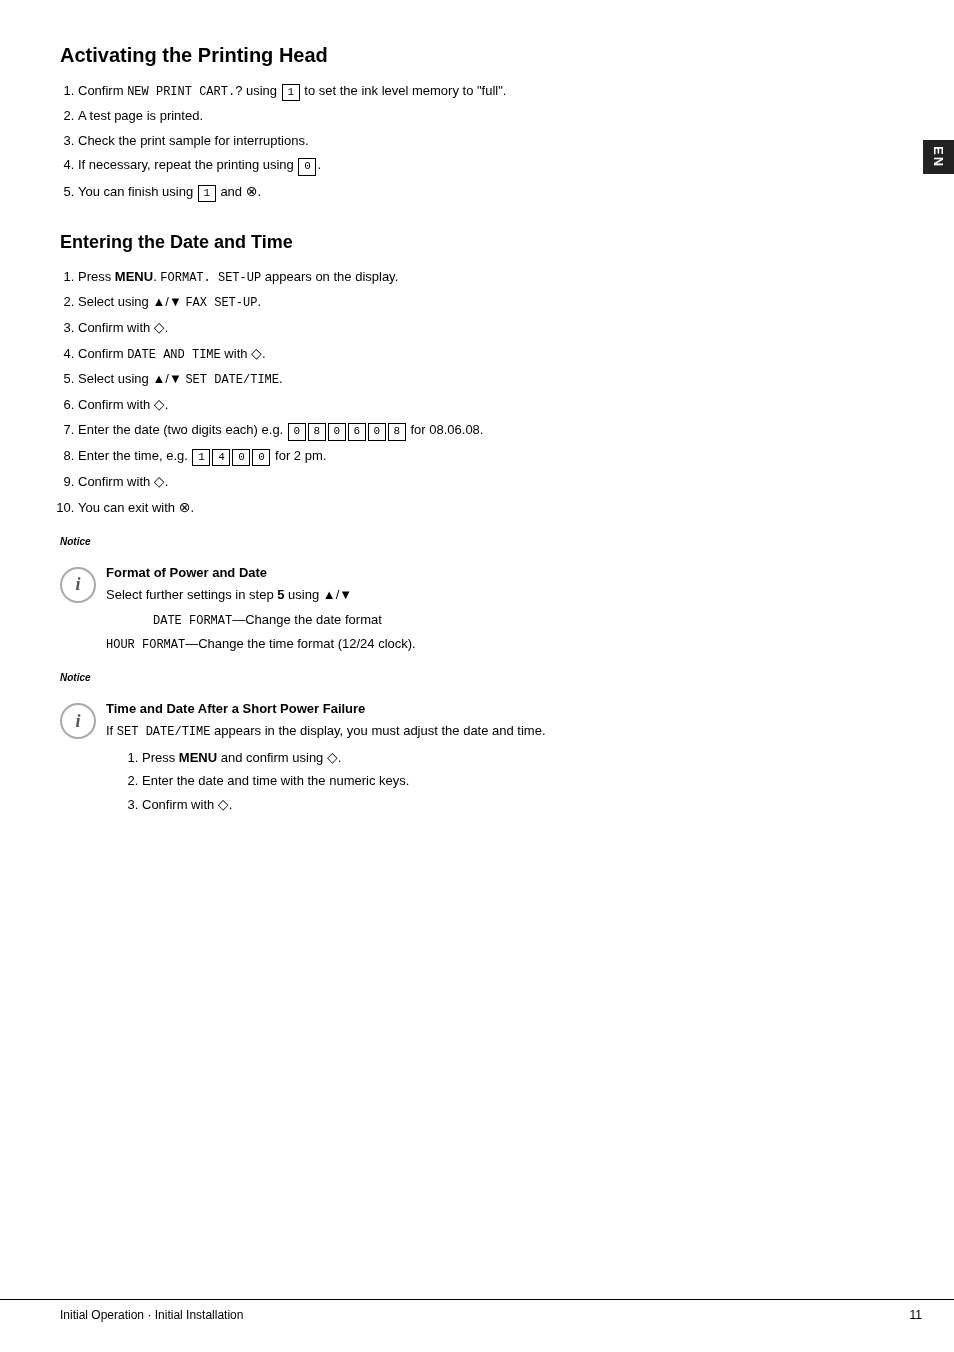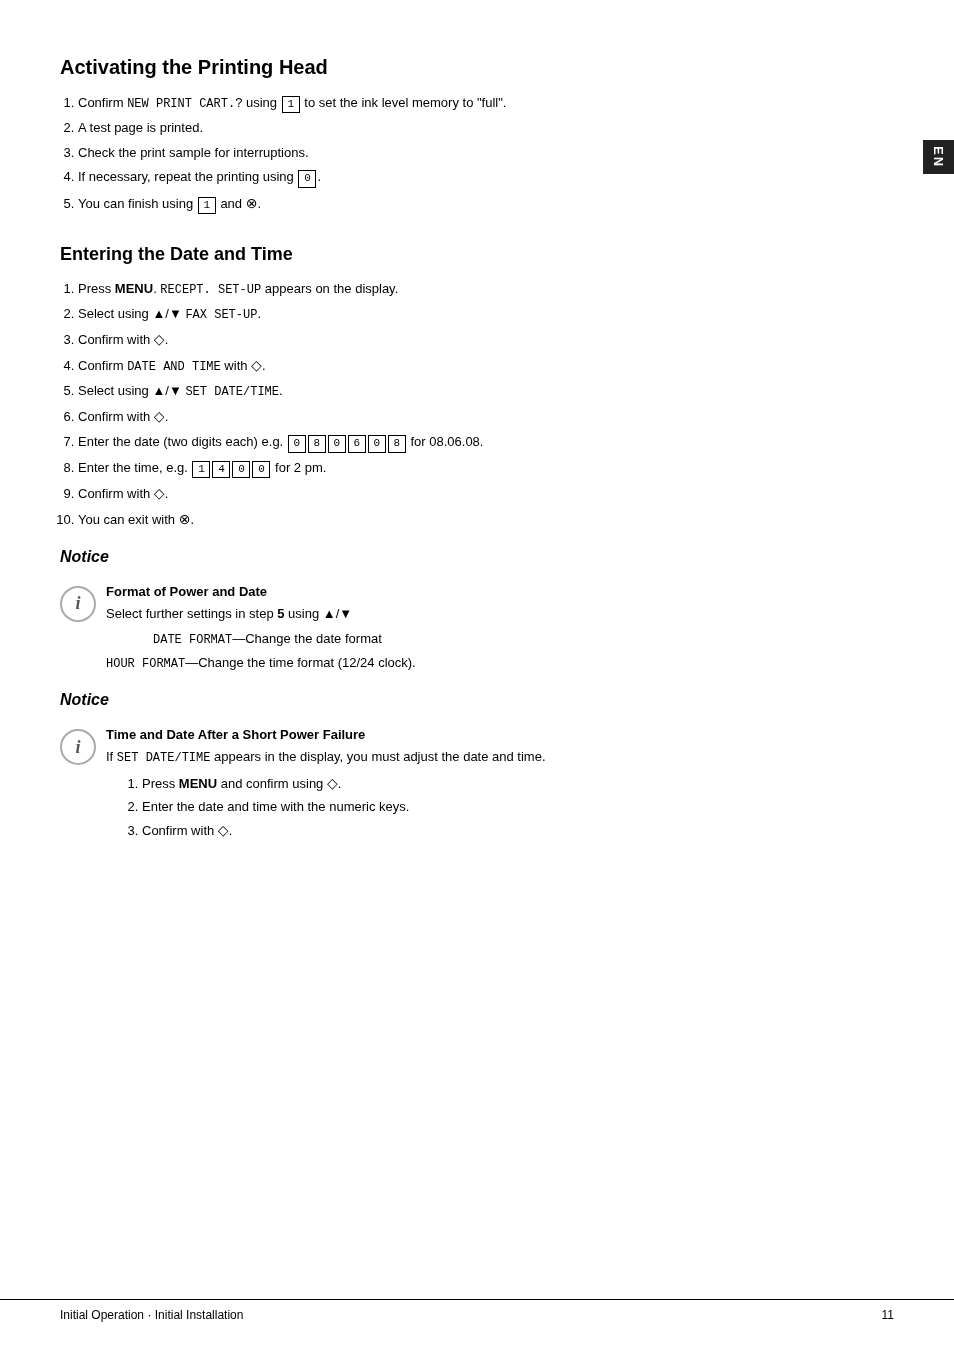--- a/index.html
+++ b/index.html
@@ -28,21 +28,21 @@
       font-size: 13px;
       padding: 6px 8px;
       writing-mode: vertical-rl;
       text-orientation: mixed;
       letter-spacing: 2px;
     }
     h1 {
       font-size: 20px;
       font-weight: bold;
       margin-bottom: 14px;
-      margin-top: 16px;
+      margin-top: 4px;
     }
     h2 {
       font-size: 18px;
       font-weight: bold;
       margin-bottom: 14px;
       margin-top: 30px;
     }
     ol {
       margin-left: 18px;
       margin-bottom: 8px;
@@ -72,21 +72,21 @@
     .notice-block {
       display: flex;
       align-items: flex-start;
       margin-top: 18px;
       margin-bottom: 18px;
       gap: 10px;
     }
     .notice-label {
       font-weight: bold;
       font-style: italic;
-      font-size: 16px;
+      font-size: 10px;
       margin-bottom: 6px;
     }
     .notice-icon {
       width: 36px;
       height: 36px;
       border-radius: 50%;
       border: 2px solid #aaa;
       display: flex;
       align-items: center;
       justify-content: center;
@@ -109,21 +109,21 @@
     .notice-text {
       font-size: 13px;
       line-height: 1.5;
     }
     .footer {
       position: absolute;
       bottom: 30px;
       left: 0;
       right: 0;
       border-top: 1.5px solid #000;
-      padding: 8px 60px 0 60px;
+      padding: 8px 32px 0 60px;
       display: flex;
       justify-content: space-between;
       font-size: 12px;
     }
     .italic { font-style: italic; }
     .indent-ol {
       margin-left: 28px;
     }
     .sub-ol {
       margin-left: 0;
@@ -155,21 +155,21 @@
 
     <li>If necessary, repeat the printing using <span class="key-box">0</span>.</li>
 
     <li>You can finish using <span class="key-box">1</span> and <span class="ok-symbol">⊗</span>.</li>
   </ol>
 
   <h2>Entering the Date and Time</h2>
 
   <ol>
     <li>
-      Press <strong>MENU</strong>. <span class="mono">RECEPT. SET-UP</span> appears on the display.
+      Press <strong>MENU</strong>. <span class="mono">FORMAT. SET-UP</span> appears on the display.
     </li>
     <li>
       Select using ▲/▼ <span class="mono">FAX SET-UP</span>.
     </li>
     <li>
       Confirm with <span class="ok-symbol">◇</span>.
     </li>
     <li>
       Confirm <span class="mono">DATE AND TIME</span> with <span class="ok-symbol">◇</span>.
     </li>

